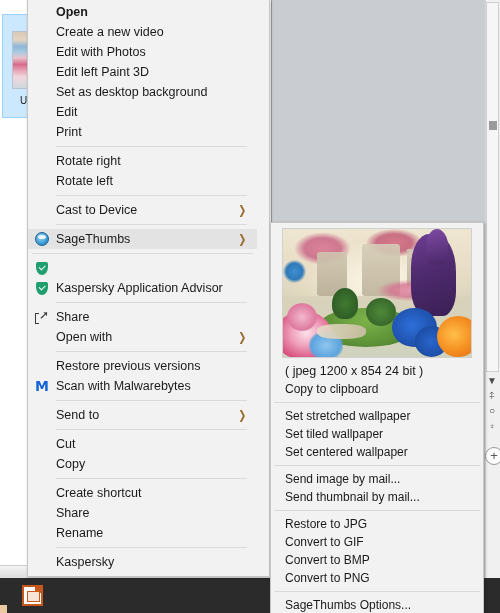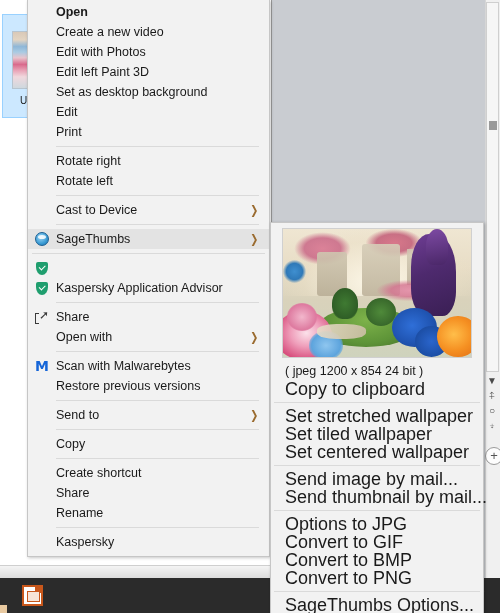--- a/index.html
+++ b/index.html
@@ -87,21 +87,21 @@
 
   
   .ctx-menu {
     position: absolute;
     left: 27px; top: 0;
     width: 243px;
     background: #f2f2f2;
     border: 1px solid #c6c6c6;
     border-top: none;
     box-shadow: 1px 1px 3px rgba(0,0,0,0.22);
-    padding: 2px 0 4px 0;
+    padding: 2px 12px 4px 0;
     z-index: 20;
   }
   .mi {
     position: relative;
     display: flex;
     align-items: center;
     height: 20px;
     padding: 0 8px 0 0;
     font-size: 12.5px;
     color: #1a1a1a;
@@ -234,21 +234,21 @@
       
       linear-gradient(to bottom, #efe6d2 0%, #e8ddc6 30%, #d9d2bb 55%, #cfd3bd 100%);
   }
   .p-layer { position: absolute; }
 
   .sub-mi {
     display: flex;
     align-items: center;
     height: 18px;
     padding-left: 14px;
-    font-size: 18px;
+    font-size: 12px;
     color: #1a1a1a;
     white-space: nowrap;
     cursor: default;
   }
   .sub-info {
     height: 18px;
     padding-left: 14px;
     font-size: 12.5px;
     color: #1a1a1a;
     line-height: 18px;
@@ -464,36 +464,40 @@
         </span>
         <span class="lbl">Share</span>
       </div>
       <div class="mi">
         <span class="ico"></span>
         <span class="lbl">Open with</span>
         <span class="chev">❯</span>
       </div>
       <div class="sep"></div>
       <div class="mi">
+        <span class="ico"></span>
+        <span class="lbl">Restore previous versions</span>
+      </div>
+      <div class="mi">
         <span class="ico">
           <span class="mbam-ico"></span>
         </span>
         <span class="lbl">Scan with Malwarebytes</span>
       </div>
-      <div class="mi">
-        <span class="ico"></span>
-        <span class="lbl">Restore previous versions</span>
-      </div>
       <div class="sep"></div>
       <div class="mi">
         <span class="ico"></span>
         <span class="lbl">Send to</span>
         <span class="chev">❯</span>
       </div>
       <div class="sep"></div>
+      <div class="mi">
+        <span class="ico"></span>
+        <span class="lbl">Cut</span>
+      </div>
       <div class="mi">
         <span class="ico"></span>
         <span class="lbl">Copy</span>
       </div>
       <div class="sep"></div>
       <div class="mi">
         <span class="ico"></span>
         <span class="lbl">Create shortcut</span>
       </div>
       <div class="mi">
@@ -561,21 +565,21 @@
         </div>
         <div class="sub-sep"></div>
         <div class="sub-mi">
           <span>Send image by mail...</span>
         </div>
         <div class="sub-mi">
           <span>Send thumbnail by mail...</span>
         </div>
         <div class="sub-sep"></div>
         <div class="sub-mi">
-          <span>Options to JPG</span>
+          <span>Restore to JPG</span>
         </div>
         <div class="sub-mi">
           <span>Convert to GIF</span>
         </div>
         <div class="sub-mi">
           <span>Convert to BMP</span>
         </div>
         <div class="sub-mi">
           <span>Convert to PNG</span>
         </div>

